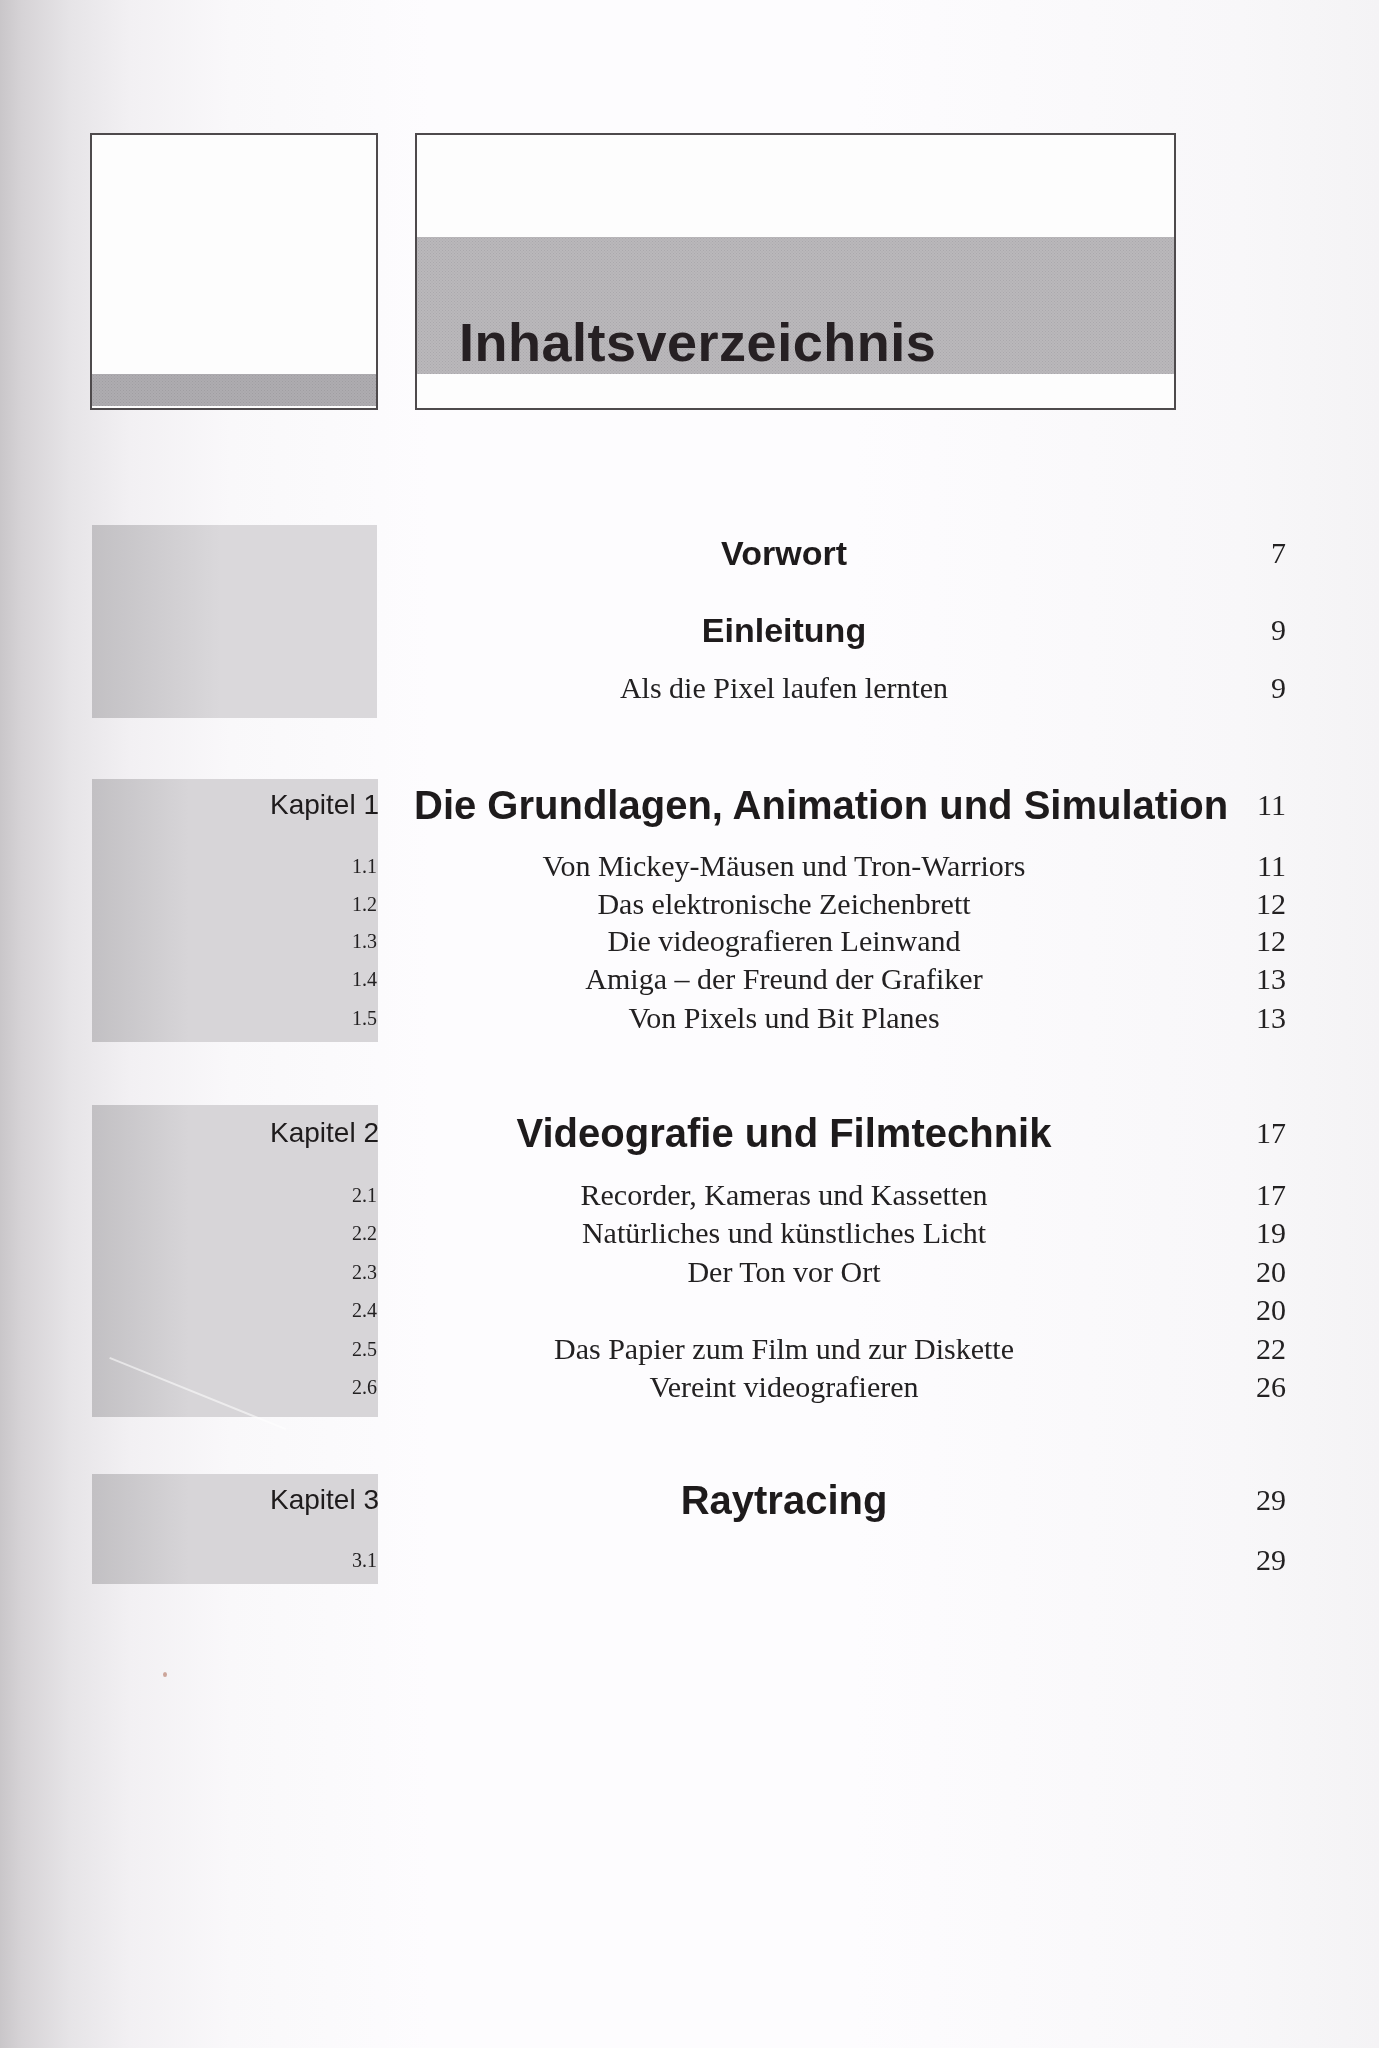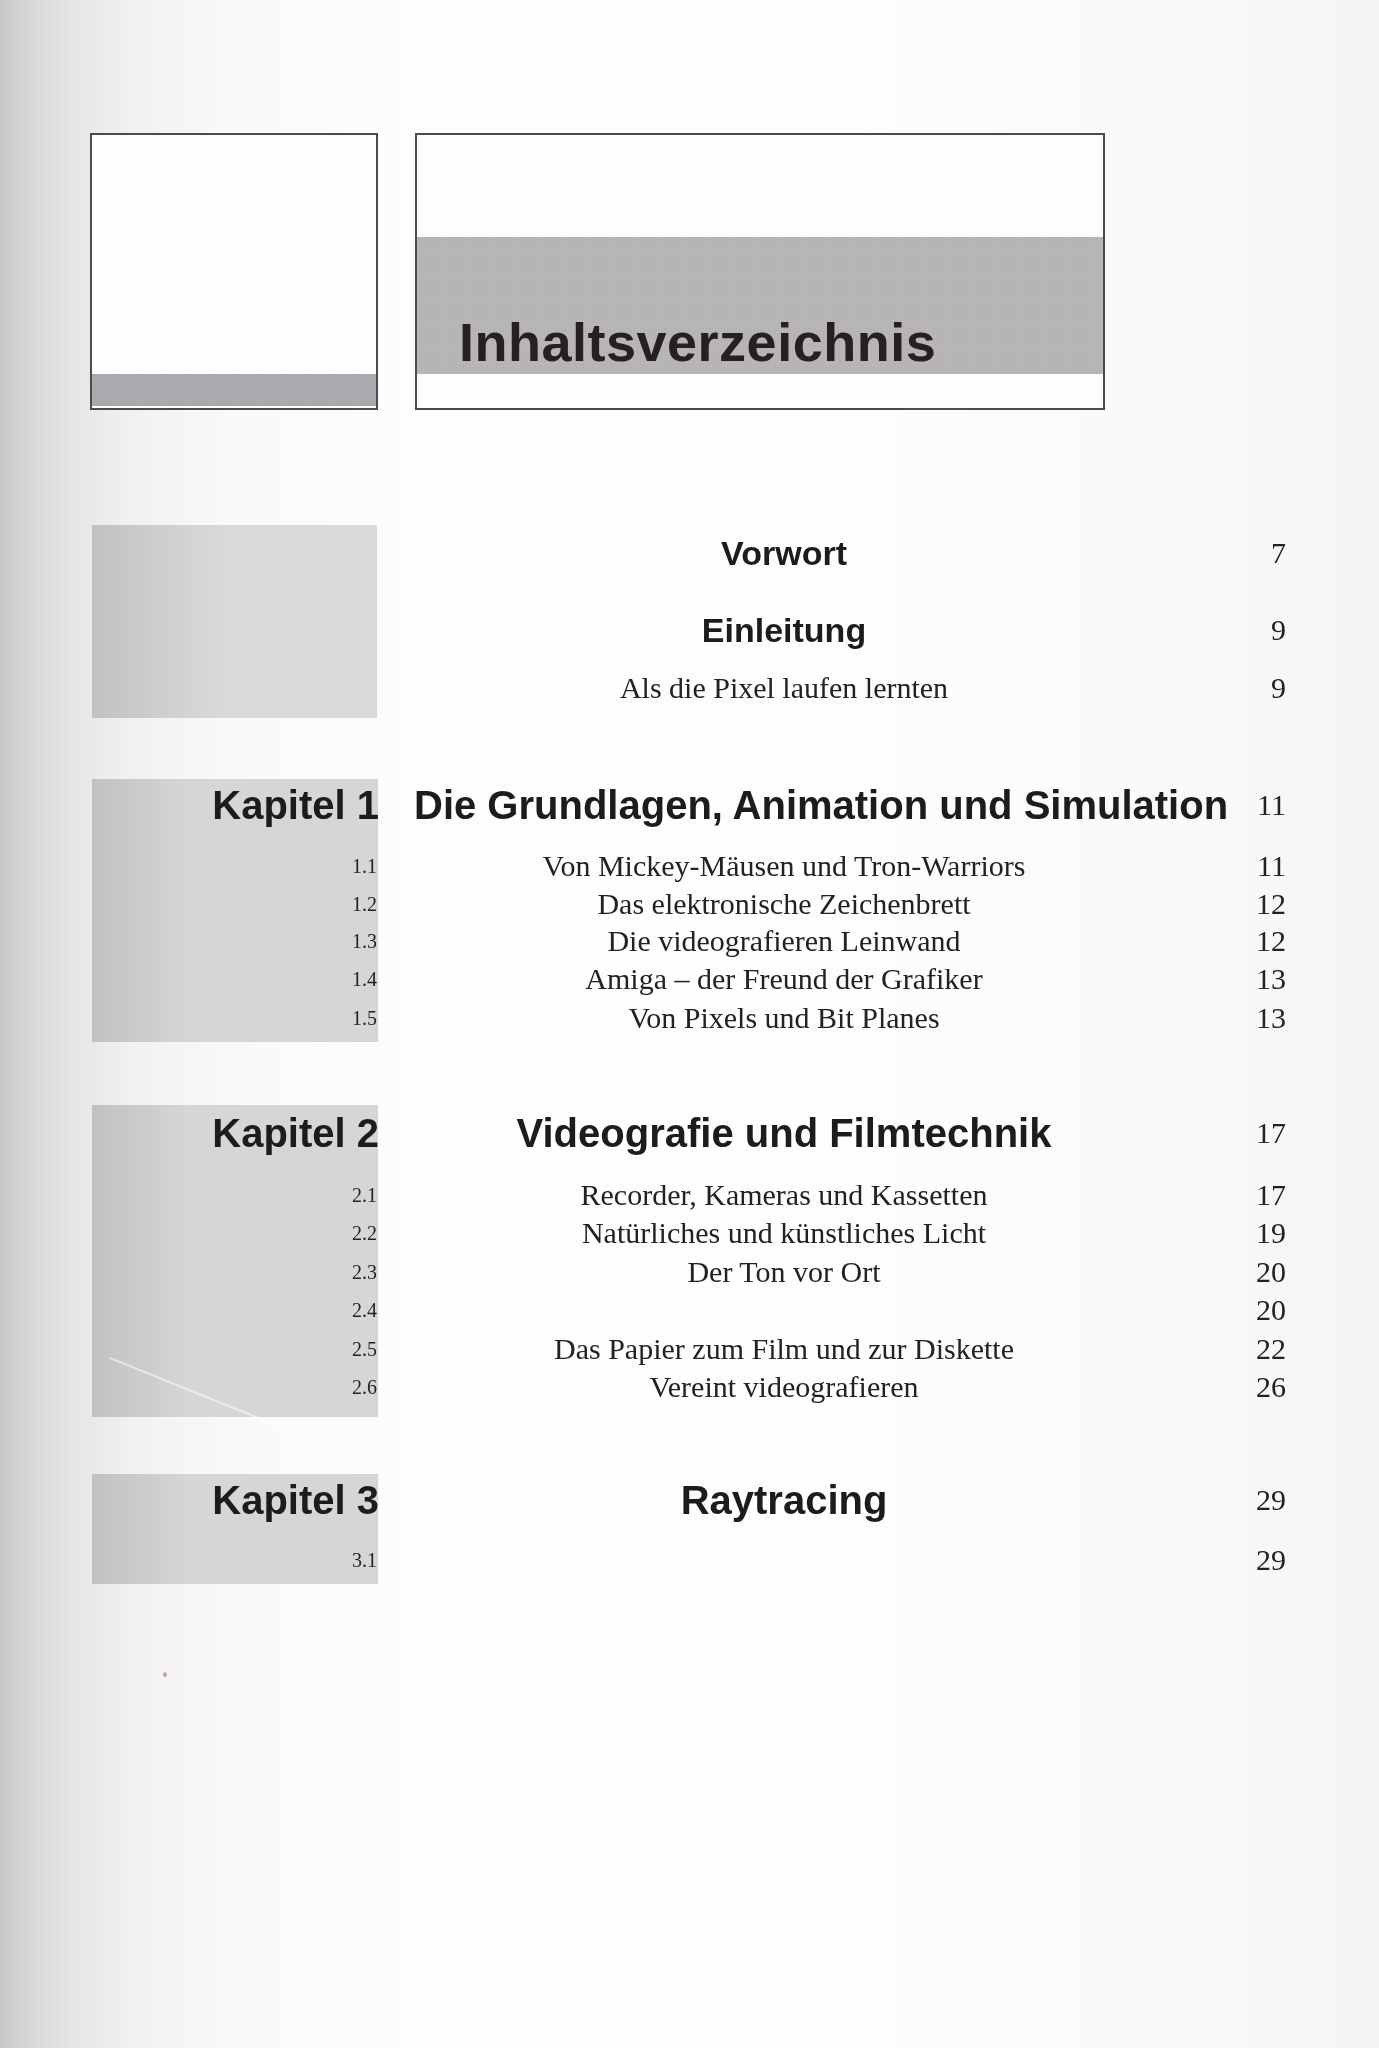--- a/index.html
+++ b/index.html
@@ -17,21 +17,21 @@
   
   .frame{box-sizing:border-box;border:2px solid #4e4a4c;background:#fdfdfd;}
   .leftbox{left:90px;top:133px;width:288px;height:277px;}
   .leftbox .strip{
     position:absolute;left:0;right:0;bottom:2px;height:32px;
     background-color:#aeacb0;
     background-image:radial-gradient(#a09ea2 23%,rgba(0,0,0,0) 26%),
                      radial-gradient(#a09ea2 23%,rgba(0,0,0,0) 26%);
     background-size:3px 3px;background-position:0 0,1.5px 1.5px;
   }
-  .headerbox{left:415px;top:133px;width:690px;height:277px;}
+  .headerbox{left:415px;top:133px;width:761px;height:277px;}
   .band{
     position:absolute;left:0;right:0;top:102px;height:137px;
     background-color:#bab8bb;
     background-image:radial-gradient(#aaa8ac 23%,rgba(0,0,0,0) 26%),
                      radial-gradient(#aaa8ac 23%,rgba(0,0,0,0) 26%);
     background-size:3px 3px;background-position:0 0,1.5px 1.5px;
     display:flex;align-items:flex-end;
     padding:0 0 5px 42px;box-sizing:border-box;
   }
   .toc-title{
@@ -47,21 +47,21 @@
     background:#dad8db;
     background-image:linear-gradient(to right,rgba(110,108,112,0.22),rgba(110,108,112,0) 45%);
   }
   
   .row{position:absolute;left:0;width:1379px;height:40px;line-height:40px;}
   .row.hd{height:52px;line-height:52px;}
   .row.fm{height:44px;line-height:44px;}
   .c-num{position:absolute;left:230px;width:147px;text-align:right;
          font-family:"Liberation Serif",serif;font-size:20px;color:#232122;}
   .c-kap{position:absolute;left:120px;width:259px;text-align:right;
-         font-weight:bold;font-size:40px;color:#1e1b1c;}
+         font-weight:normal;font-size:28px;color:#1e1b1c;}
   .c-title{position:absolute;left:414px;width:740px;white-space:nowrap;
          font-family:"Liberation Serif",serif;font-size:30px;color:#232122;text-align:center;}
   .c-title.b{font-family:"Liberation Sans",sans-serif;font-weight:bold;
          font-size:34px;color:#1e1b1c;}
   .c-title.hd{font-family:"Liberation Sans",sans-serif;font-weight:bold;
          font-size:40px;color:#1e1b1c;}
   .c-page{position:absolute;left:1150px;width:136px;text-align:right;
          font-family:"Liberation Serif",serif;font-size:30px;color:#232122;}
   
   .speck{width:4px;height:5px;border-radius:50%;background:rgba(196,150,138,0.85);}

